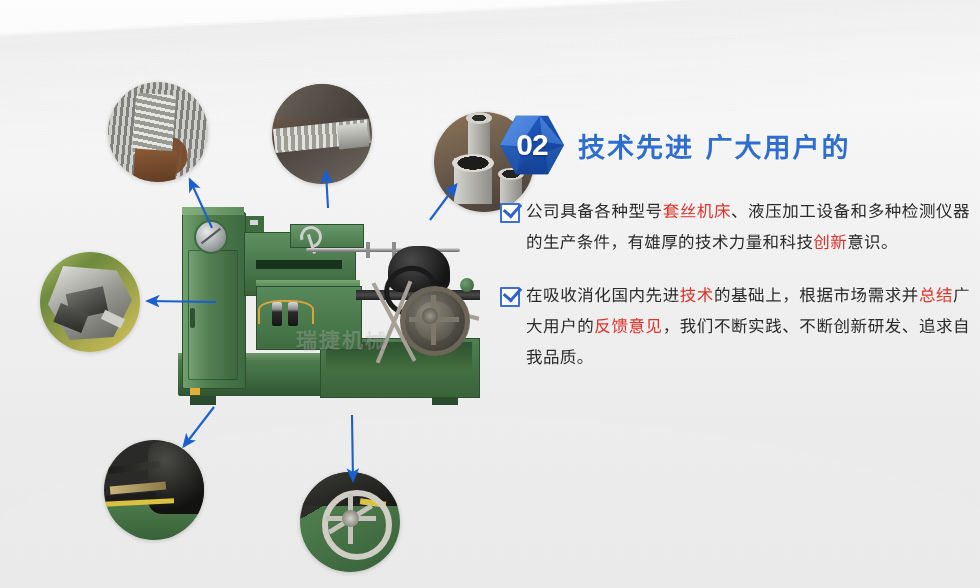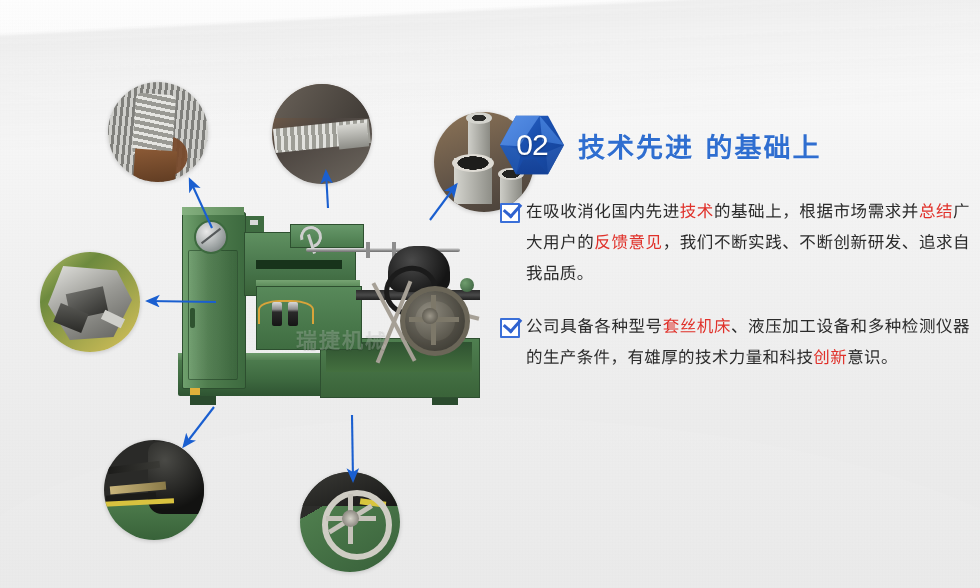--- a/index.html
+++ b/index.html
@@ -193,21 +193,21 @@
   .badge .f3{position:absolute;inset:0;
     clip-path:polygon(0 50%,34% 58%,25% 97%);
     background:linear-gradient(20deg,#1b4fa6,#3b74cf);opacity:.9;}
   .badge .f4{position:absolute;inset:0;
     clip-path:polygon(100% 50%,72% 62%,75% 97%);
     background:linear-gradient(340deg,#1b4aa0,#3a72cc);opacity:.9;}
   .badge .f5{position:absolute;inset:0;
     clip-path:polygon(25% 97%,75% 97%,55% 72%,36% 74%);
     background:linear-gradient(0deg,#133f94,#2b62bd);opacity:.9;}
   .badge .num{position:absolute;inset:0;display:flex;align-items:center;justify-content:center;
-    color:#fff;font-size:30px;font-weight:normal;letter-spacing:-1px;
+    color:#fff;font-size:30px;font-weight:bold;letter-spacing:-1px;
     font-family:"Liberation Sans","DejaVu Sans",sans-serif;
     text-shadow:0 1px 2px rgba(0,0,0,.35);}
   .title{font-size:27px;font-weight:bold;color:#2f6ed0;letter-spacing:2px;
     white-space:nowrap;text-shadow:0 1px 0 rgba(255,255,255,.6);}
 
   .bullets{margin-top:18px;}
   .bullet{display:flex;align-items:flex-start;gap:6px;margin-bottom:22px;}
   .chk{flex:0 0 16px;width:16px;height:16px;margin-top:7px;position:relative;
     border:2px solid #3a6fd8;background:#fff;border-radius:1px;}
   .chk::after{content:"";position:absolute;left:2px;top:-2px;width:14px;height:8px;
@@ -329,28 +329,28 @@
     <div class="head-row">
       <div class="badge">
         <div class="hex"></div>
           <div class="f1"></div>
           <div class="f2"></div>
         <div class="f3"></div>
           <div class="f4"></div>
           <div class="f5"></div>
         <div class="num">02</div>
       </div>
-      <div class="title">技术先进  的基础上</div>
+      <div class="title">技术先进  广大用户的</div>
     </div>
 
     <div class="bullets">
+      <div class="bullet">
+        <div class="chk"></div>
+        <div class="para"><span>公司具备各种型号</span><span class="hi">套丝机床</span><span>、液压加工设备和多种检测仪器的生产条件，有雄厚的技术力量和科技</span><span class="hi">创新</span><span>意识。</span></div>
+      </div>
       <div class="bullet">
         <div class="chk"></div>
         <div class="para"><span>在吸收消化国内先进</span><span class="hi">技术</span><span>的基础上，根据市场需求并</span><span class="hi">总结</span><span>广大用户的</span><span class="hi">反馈意见</span><span>，我们不断实践、不断创新研发、追求自我品质。</span></div>
       </div>
-      <div class="bullet">
-        <div class="chk"></div>
-        <div class="para"><span>公司具备各种型号</span><span class="hi">套丝机床</span><span>、液压加工设备和多种检测仪器的生产条件，有雄厚的技术力量和科技</span><span class="hi">创新</span><span>意识。</span></div>
-      </div>
     </div>
 
   </div>
 </div>
 
 </body></html>

